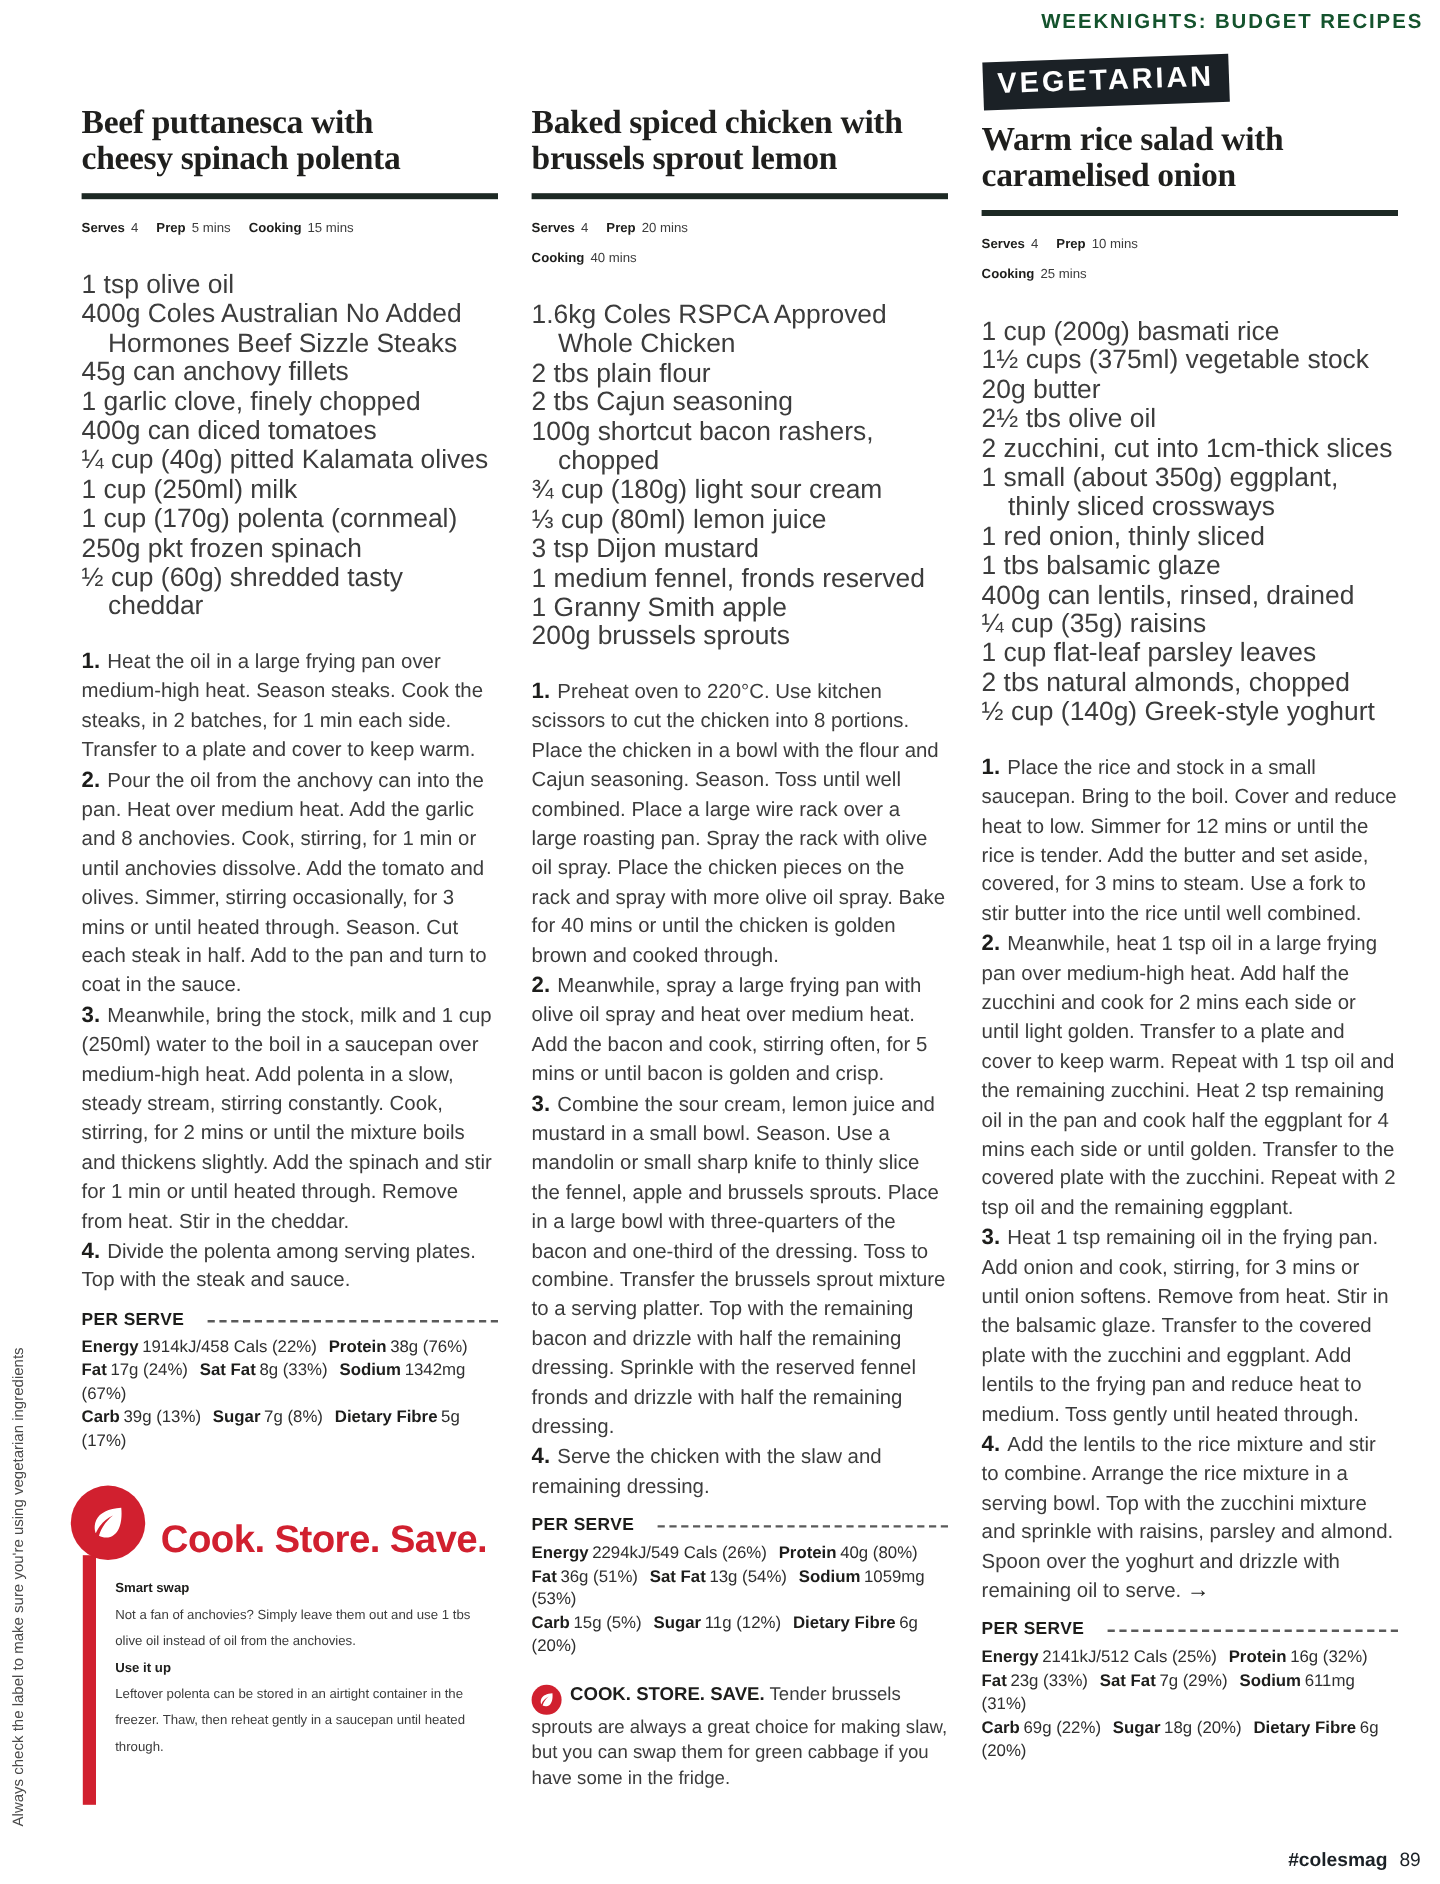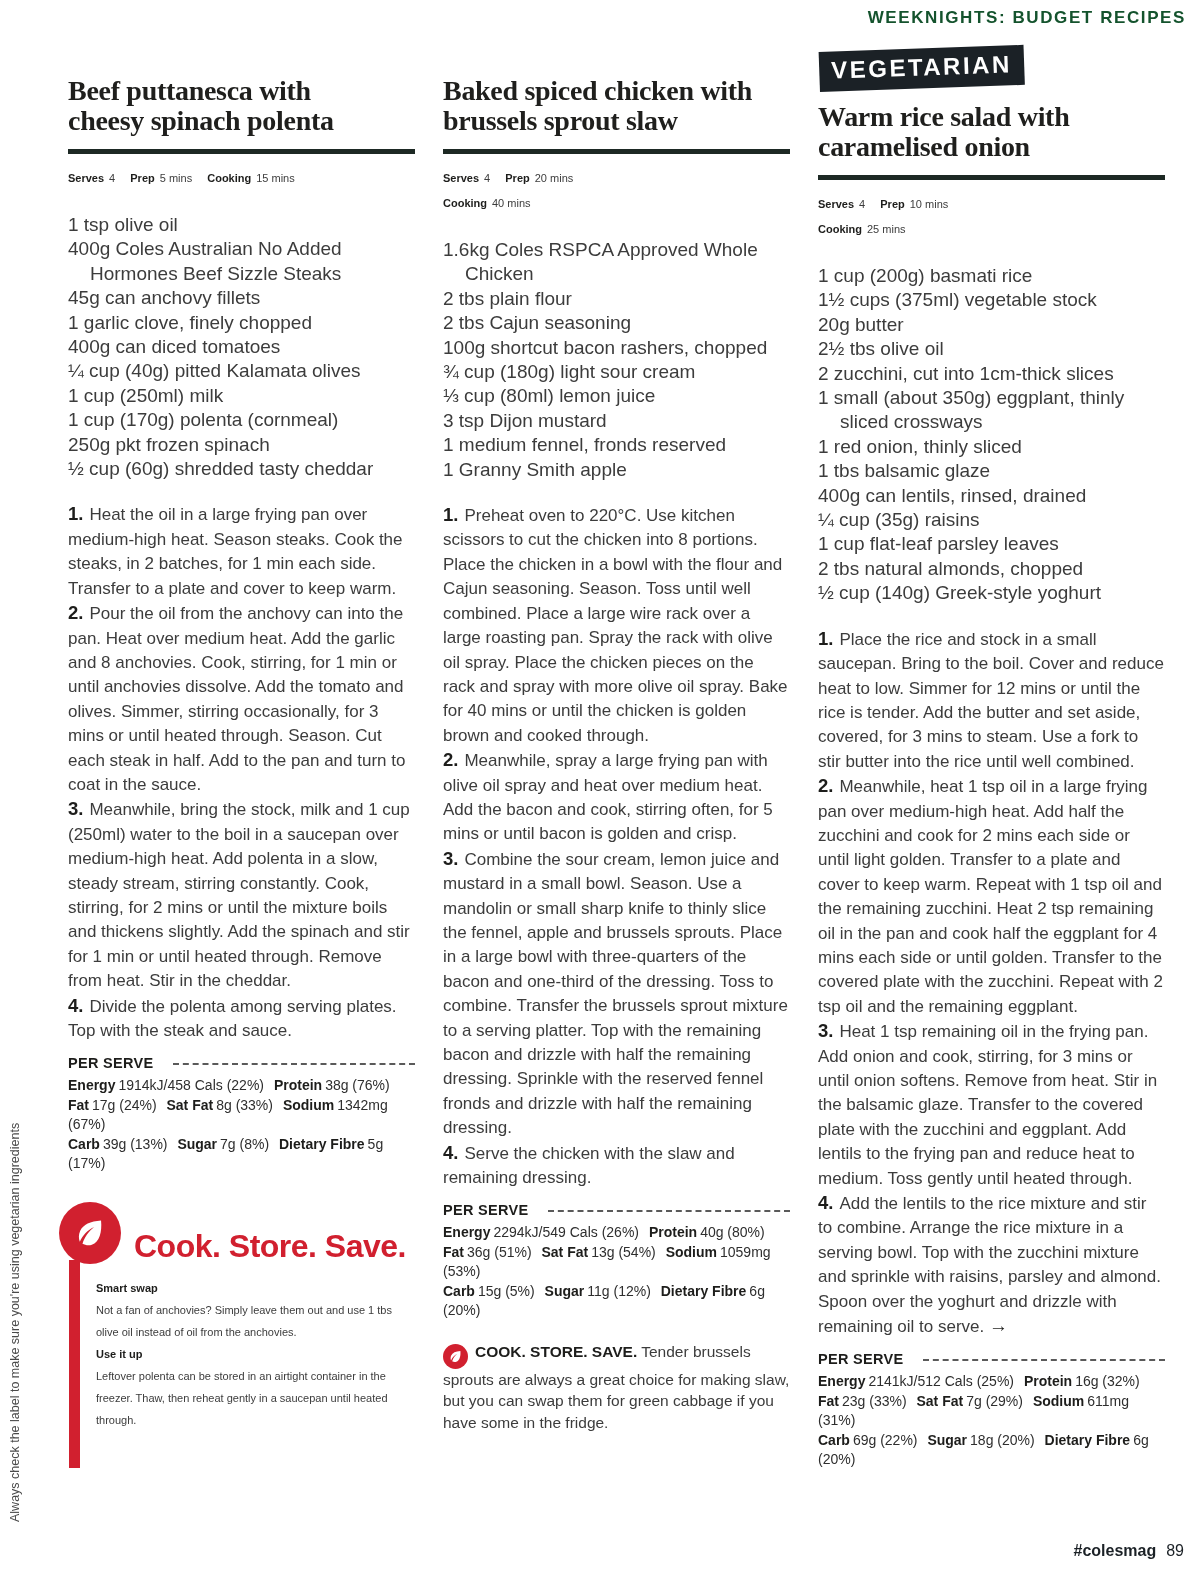--- a/index.html
+++ b/index.html
@@ -7,34 +7,34 @@
   body {
     width:1200px; height:1570px; position:relative; overflow:hidden;
     font-family:"Liberation Sans", sans-serif; color:#3c3c3c;
   }
   
   .page-header {
     position:absolute; top:8px; right:14px;
     font-size:17px; font-weight:bold; letter-spacing:1.6px; color:#14532d;
   }
   
-  .col { position:absolute; width:347px; top:76px; }
+  .col { position:absolute; width:347px; top:88px; }
   #col1 { left:68px; }
   #col2 { left:443px; }
   #col3 { left:818px; top:50px; }
   .r-title {
     font-family:"Liberation Serif", serif; font-weight:bold;
     font-size:28px; line-height:30px; color:#1f1f1d; letter-spacing:-0.3px;
     white-space:nowrap;
   }
   .rule { height:5px; background:#1d2924; margin:13px 0 12px 0; }
   .meta-line { font-size:11px; line-height:25px; color:#3c3c3c; }
   .meta-line b { color:#1d1d1b; margin-right:5px; }
   .meta-line .v { margin-right:12px; }
-  .ingredients { margin-top:22px; font-size:19px; line-height:24.4px; }
+  .ingredients { margin-top:22px; font-size:22px; line-height:24.4px; }
   .ing { padding-left:22px; text-indent:-22px; }
   .steps { margin-top:21px; font-size:17px; line-height:24.4px; }
   .step { margin:0; }
   .step .n { font-size:18.5px; color:#1d1d1b; margin-right:6px; }
   .step .arrow { font-weight:bold; color:#1d1d1b; font-size:19px; }
   .per-serve { margin-top:12px; display:flex; align-items:center;gap:12px; }
   .per-serve-label { font-weight:bold; font-size:14.5px; color:#1d1d1b; letter-spacing:0.3px; white-space:nowrap; }
   .per-serve-dashes { flex:1; margin-left:8px; border-top:2px dashed #5a5a5a; height:0; position:relative; top:1px; }
   .nutrition { margin-top:5px; font-size:14px; line-height:19.5px; color:#2e2e2e; }
   .nut-line b { color:#1d1d1b; margin-right:3px; }
@@ -145,40 +145,41 @@
       <p class="css-text">Not a fan of anchovies? Simply leave them out and use 1 tbs olive oil instead of oil from the anchovies.</p>
       <p class="css-subhead">Use it up</p>
       <p class="css-text">Leftover polenta can be stored in an airtight container in the freezer. Thaw, then reheat gently in a saucepan until heated through.</p>
     </div>
   </div>
 </div>
 
 <div class="col" id="col2">
   <h2 class="r-title">
     <span>Baked spiced chicken with</span><br>
-    <span>brussels sprout slaw</span>
+    <span>brussels sprout lemon</span>
   </h2>
   <div class="rule"></div>
   <p class="meta-line">
     <b>Serves</b><span class="v">4</span>
     <b>Prep</b><span class="v">20 mins</span>
   </p>
   <p class="meta-line">
     <b>Cooking</b><span class="v">40 mins</span>
   </p>
   <div class="ingredients">
     <div class="ing">1.6kg Coles RSPCA Approved Whole Chicken</div>
     <div class="ing">2 tbs plain flour</div>
     <div class="ing">2 tbs Cajun seasoning</div>
     <div class="ing">100g shortcut bacon rashers, chopped</div>
     <div class="ing">¾ cup (180g) light sour cream</div>
     <div class="ing">⅓ cup (80ml) lemon juice</div>
     <div class="ing">3 tsp Dijon mustard</div>
     <div class="ing">1 medium fennel, fronds reserved</div>
     <div class="ing">1 Granny Smith apple</div>
+    <div class="ing">200g brussels sprouts</div>
   </div>
   <div class="steps">
     <p class="step"><b class="n">1.</b><span>Preheat oven to 220°C. Use kitchen scissors to cut the chicken into 8 portions. Place the chicken in a bowl with the flour and Cajun seasoning. Season. Toss until well combined. Place a large wire rack over a large roasting pan. Spray the rack with olive oil spray. Place the chicken pieces on the rack and spray with more olive oil spray. Bake for 40 mins or until the chicken is golden brown and cooked through.</span></p>
     <p class="step"><b class="n">2.</b><span>Meanwhile, spray a large frying pan with olive oil spray and heat over medium heat. Add the bacon and cook, stirring often, for 5 mins or until bacon is golden and crisp.</span></p>
     <p class="step"><b class="n">3.</b><span>Combine the sour cream, lemon juice and mustard in a small bowl. Season. Use a mandolin or small sharp knife to thinly slice the fennel, apple and brussels sprouts. Place in a large bowl with three-quarters of the bacon and one-third of the dressing. Toss to combine. Transfer the brussels sprout mixture to a serving platter. Top with the remaining bacon and drizzle with half the remaining dressing. Sprinkle with the reserved fennel fronds and drizzle with half the remaining dressing.</span></p>
     <p class="step"><b class="n">4.</b><span>Serve the chicken with the slaw and remaining dressing.</span></p>
   </div>
   <div class="per-serve">
     <span class="per-serve-label">PER SERVE</span>
     <span class="per-serve-dashes"></span>

